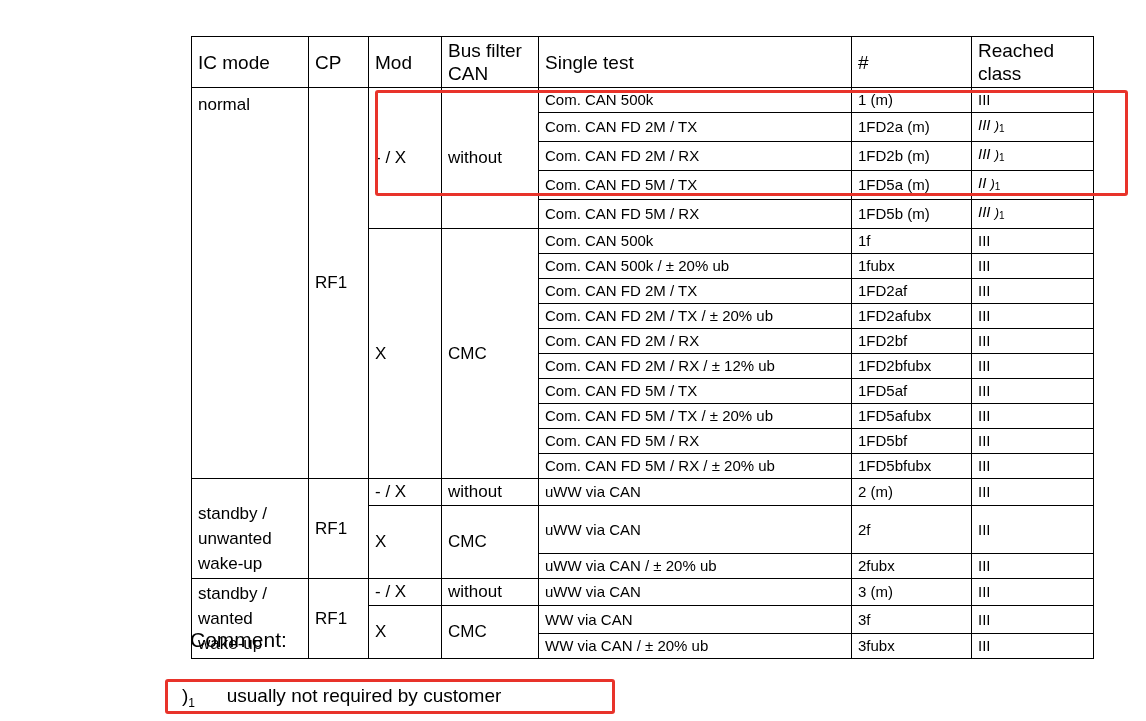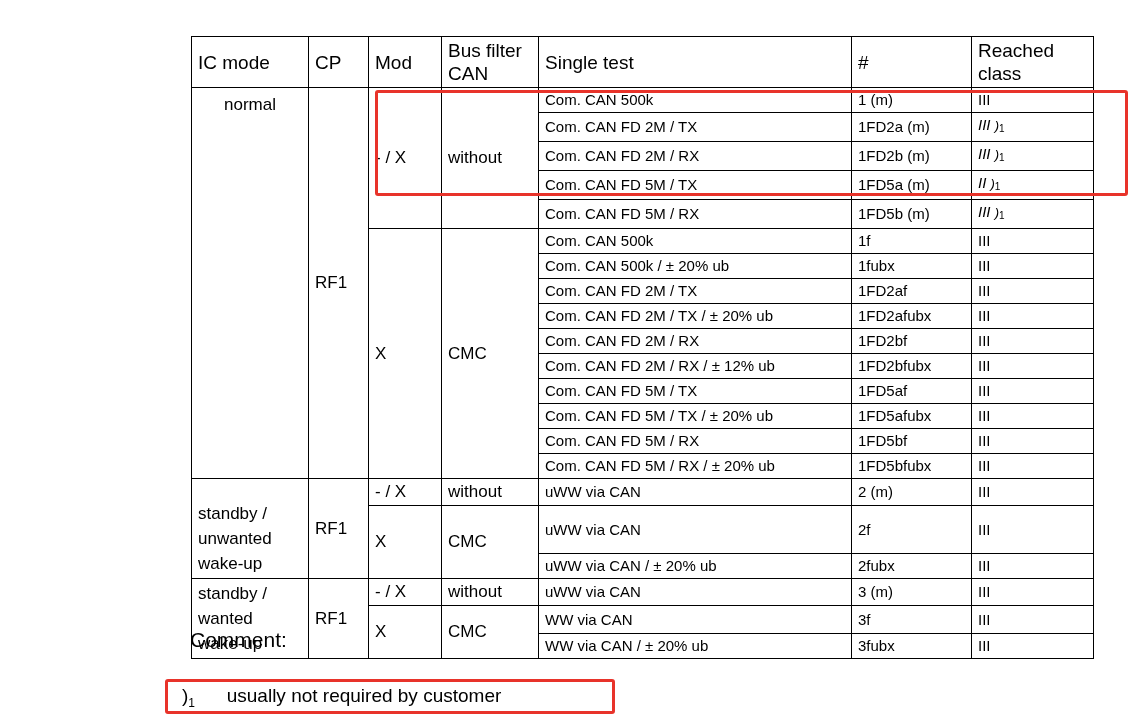--- a/index.html
+++ b/index.html
@@ -178,21 +178,21 @@
           <td>IC mode</td>
           <td>CP</td>
           <td>Mod</td>
           <td class="center">Bus filter CAN</td>
           <td>Single test</td>
           <td>#</td>
           <td>Reached class</td>
         </tr>
 
         <tr>
-          <td class="big-cell" rowspan="15" style="vertical-align:top;padding-top:6px;text-align:center;">normal</td>
+          <td class="big-cell" rowspan="15" style="vertical-align:top;padding-top:6px;">normal</td>
           <td class="big-cell center mid" rowspan="15">RF1</td>
           <td class="big-cell center mid" rowspan="5">- / X</td>
           <td class="big-cell center mid" rowspan="5">without</td>
           <td class="row-cell">Com. CAN 500k</td>
           <td class="row-cell">1 (m)</td>
           <td class="row-cell cls">III</td>
         </tr>
         <tr>
           <td class="row-cell">Com. CAN FD 2M / TX</td>
           <td class="row-cell">1FD2a (m)</td>

